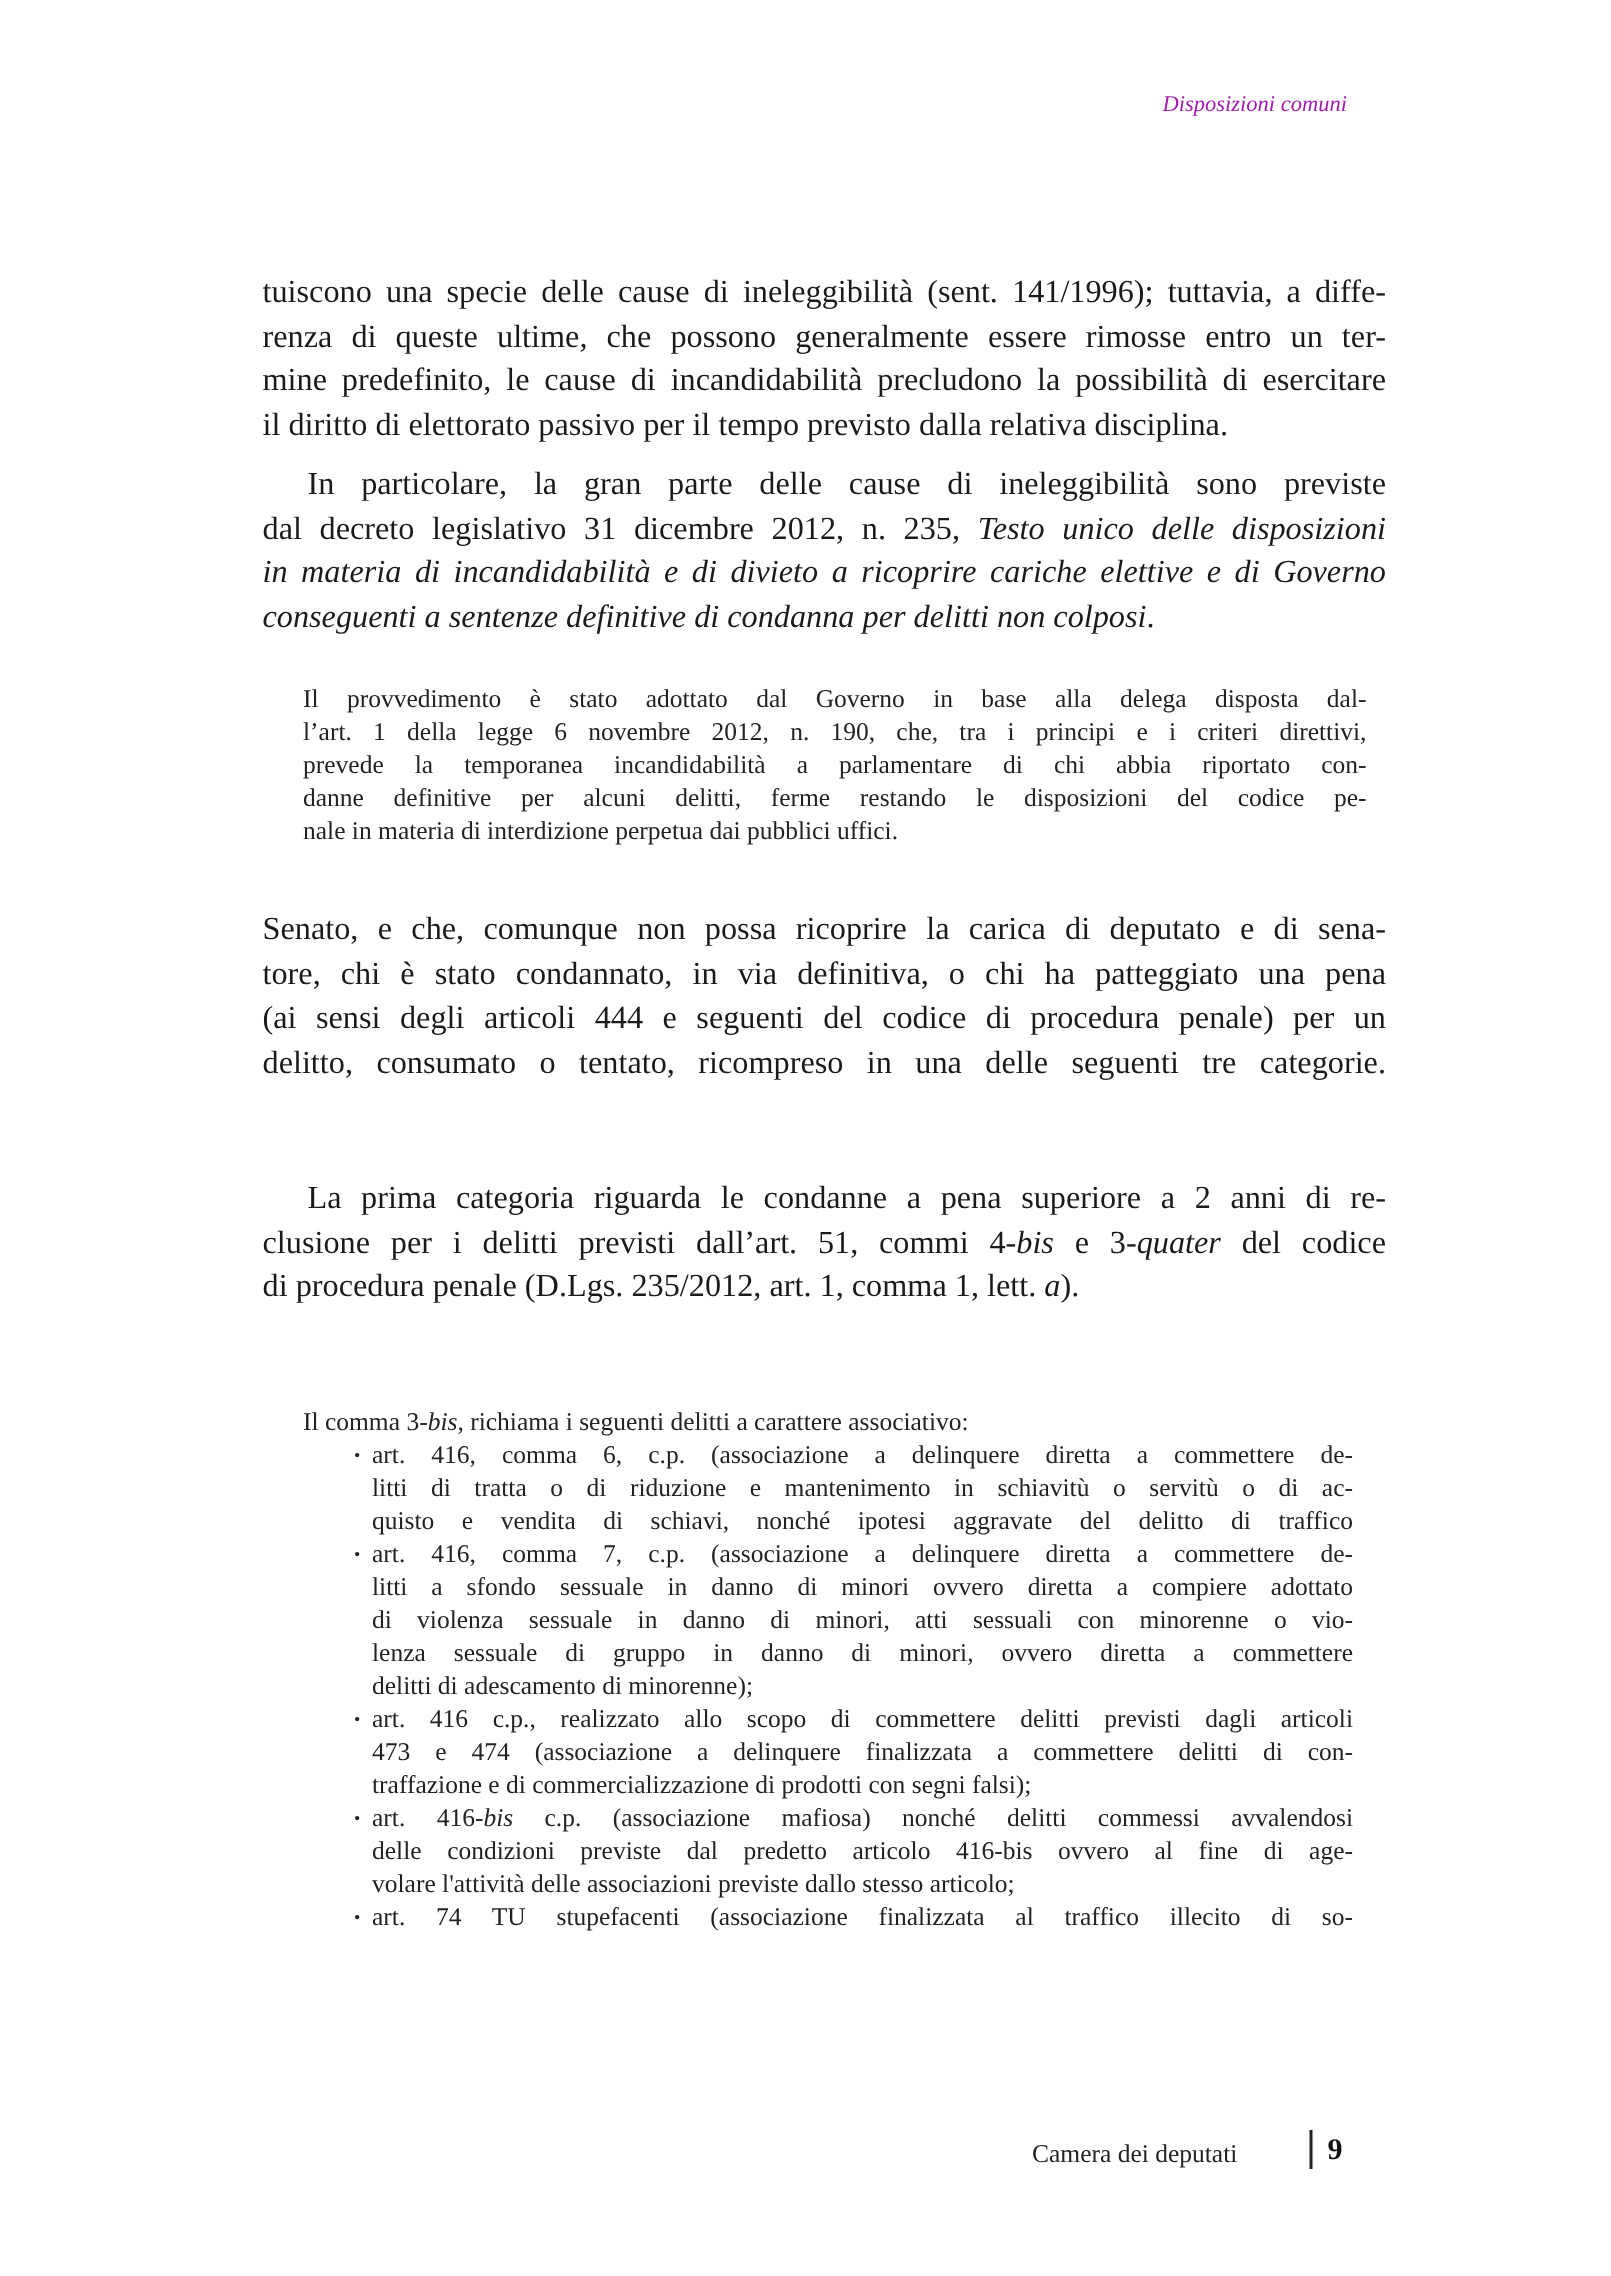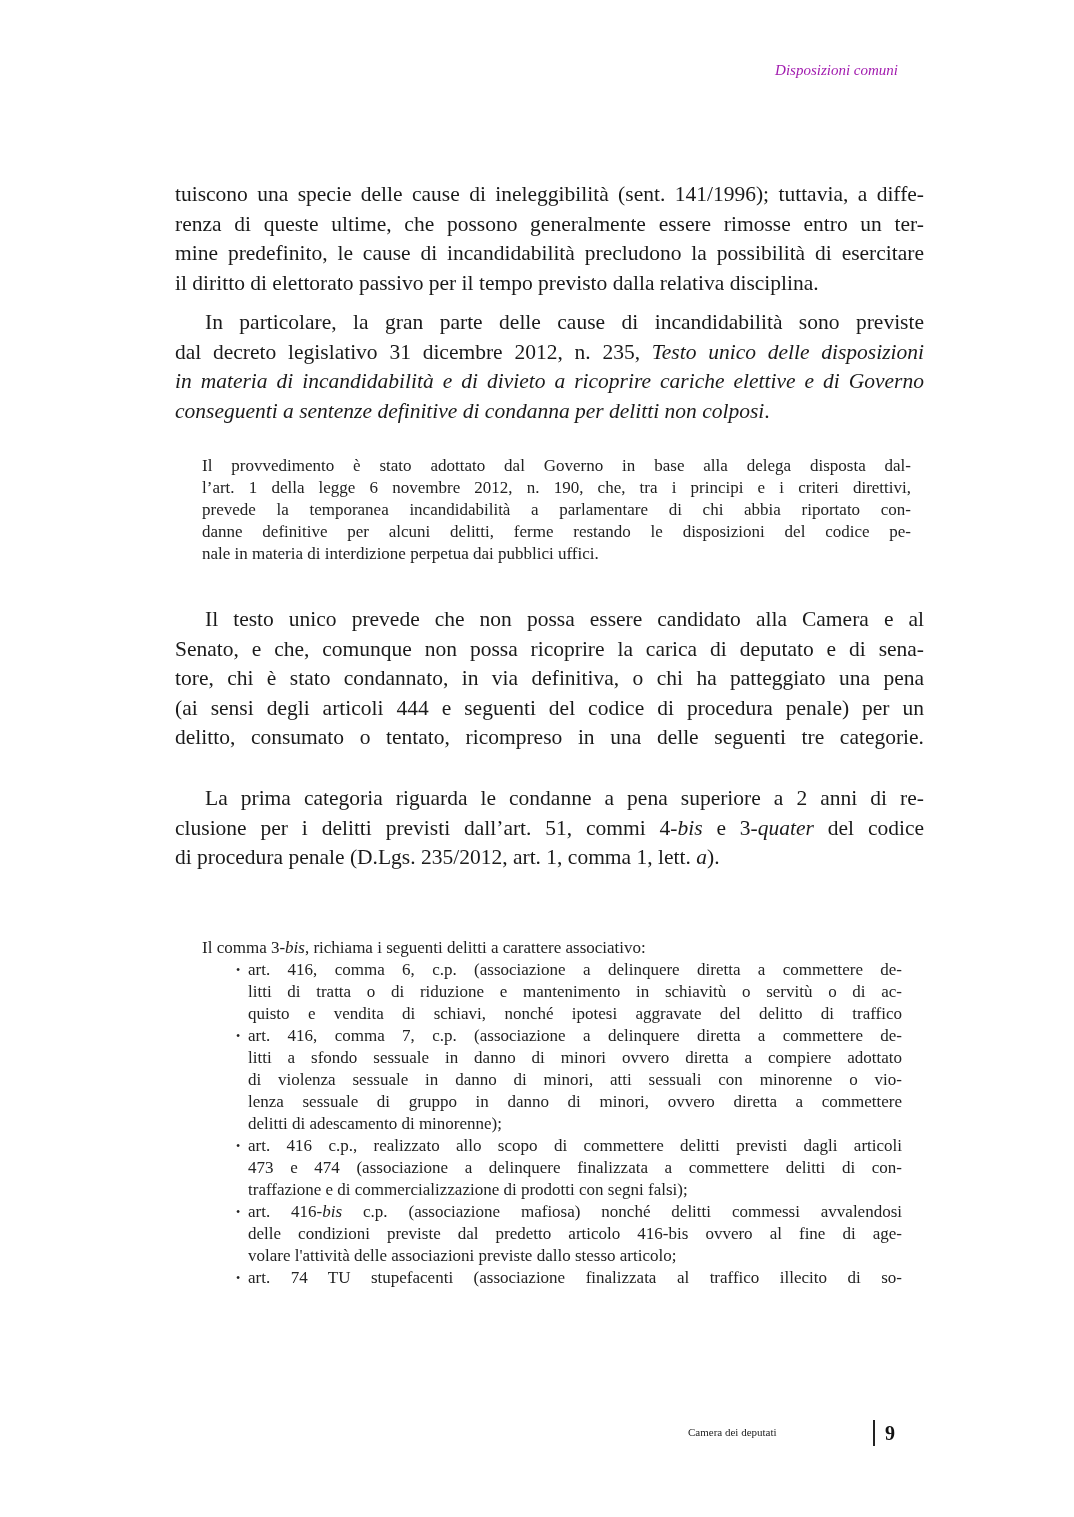--- a/index.html
+++ b/index.html
@@ -22,53 +22,52 @@
     .note-block {
       position: absolute; left: 202px; width: 709px;
       font-size: 17px; line-height: 22px; color: #222;
     }
     .note-line { display: block; white-space: nowrap; text-align: justify; text-align-last: justify; }
     .note-line.last { text-align-last: left; }
     .bullet-list { position: absolute; left: 202px; width: 700px; font-size: 17px; line-height: 22px; color: #222; }
     .bullet-item { position: relative; padding-left: 46px; }
     .bullet-dot { position: absolute; left: 34px; top: 0; font-size: 12px; }
     i, em { font-style: italic; }
-    .footer-label { position: absolute; top: 1426px; left: 688px; font-size: 11px; color: #222; }
+    .footer-label { position: absolute; top: 1426px; left: 688px; font-size: 17px; color: #222; }
     .footer-rule { position: absolute; top: 1420px; left: 873px; width: 2px; height: 26px; background: #222; }
     .footer-page { position: absolute; top: 1422px; left: 885px; font-size: 20px; font-weight: bold; color: #111; }
   </style>
 </head>
 <body>
 
 <div class="running-head">Disposizioni comuni</div>
 
 <div class="body-block" style="top:180px;">
   <span class="line">tuiscono una specie delle cause di ineleggibilità (sent. 141/1996); tuttavia, a diffe-</span>
   <span class="line">renza di queste ultime, che possono generalmente essere rimosse entro un ter-</span>
   <span class="line">mine predefinito, le cause di incandidabilità precludono la possibilità di esercitare</span>
   <span class="line last">il diritto di elettorato passivo per il tempo previsto dalla relativa disciplina.</span>
 </div>
 
 <div class="body-block" style="top:308px;">
-  <span class="line indent">In particolare, la gran parte delle cause di incandidabilità sono previste</span>
+  <span class="line indent">In particolare, la gran parte delle cause di ineleggibilità sono previste</span>
   <span class="line"><span>dal decreto legislativo 31 dicembre 2012, n. 235, </span><i>Testo unico delle disposizioni</i></span>
   <span class="line"><i>in materia di incandidabilità e di divieto a ricoprire cariche elettive e di Governo</i></span>
   <span class="line last"><i>conseguenti a sentenze definitive di condanna per delitti non colposi</i><span>.</span></span>
 </div>
 
 <div class="note-block" style="top:455px;">
   <span class="note-line">Il provvedimento è stato adottato dal Governo in base alla delega disposta dal-</span>
   <span class="note-line">l’art. 1 della legge 6 novembre 2012, n. 190, che, tra i principi e i criteri direttivi,</span>
   <span class="note-line">prevede la temporanea incandidabilità a parlamentare di chi abbia riportato con-</span>
   <span class="note-line">danne definitive per alcuni delitti, ferme restando le disposizioni del codice pe-</span>
   <span class="note-line last">nale in materia di interdizione perpetua dai pubblici uffici.</span>
 </div>
 
 <div class="body-block" style="top:605px;">
-  <span class="line indent">Il testo unico prevede che non possa essere candidato alla Camera e al</span>
   <span class="line">Senato, e che, comunque non possa ricoprire la carica di deputato e di sena-</span>
   <span class="line">tore, chi è stato condannato, in via definitiva, o chi ha patteggiato una pena</span>
   <span class="line">(ai sensi degli articoli 444 e seguenti del codice di procedura penale) per un</span>
   <span class="line">delitto, consumato o tentato, ricompreso in una delle seguenti tre categorie.</span>
 </div>
 
 <div class="body-block" style="top:784px;">
   <span class="line indent">La prima categoria riguarda le condanne a pena superiore a 2 anni di re-</span>
   <span class="line"><span>clusione per i delitti previsti dall’art. 51, commi 4-</span><i>bis</i><span> e 3-</span><i>quater</i><span> del codice</span></span>
   <span class="line last"><span>di procedura penale (D.Lgs. 235/2012, art. 1, comma 1, lett. </span><i>a</i><span>).</span></span>

